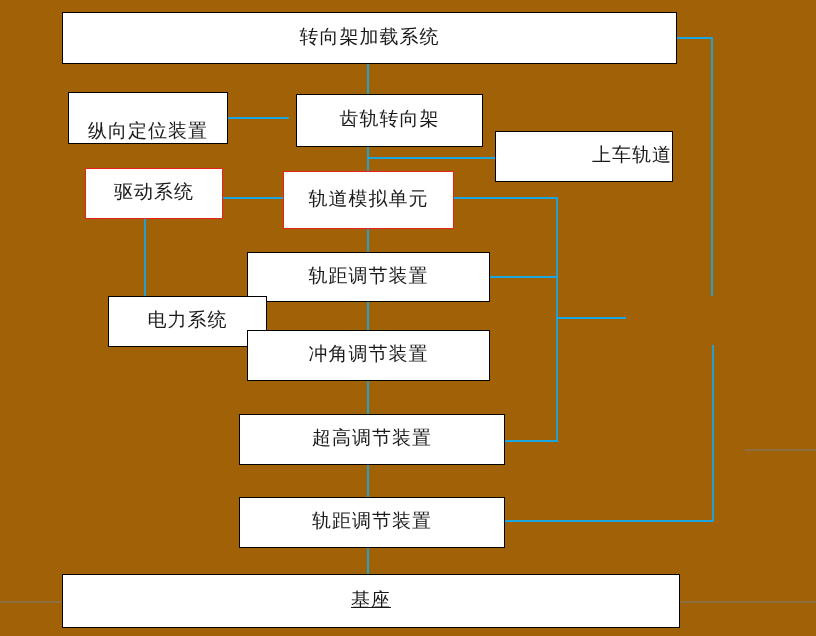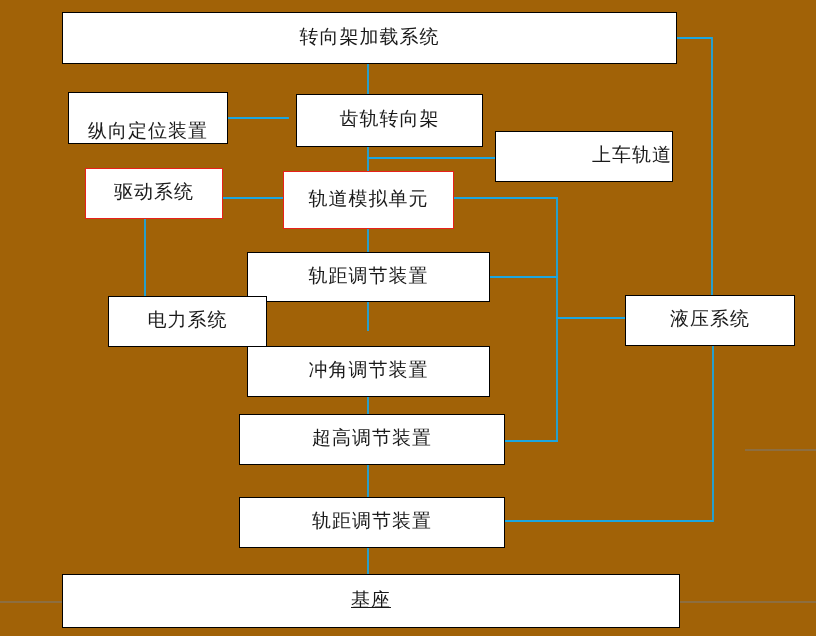--- a/index.html
+++ b/index.html
@@ -93,24 +93,21 @@
     </div>
     <div class="node accent" style="left: 283px; top: 171px; width: 171px; height: 58px; border-color: rgb(232, 33, 26); color: rgb(26, 26, 26);">
       <span class="label">轨道模拟单元</span>
     </div>
     <div class="node" style="left: 247px; top: 252px; width: 243px; height: 50px; border-color: rgb(0, 0, 0); color: rgb(26, 26, 26);">
       <span class="label">轨距调节装置</span>
     </div>
     <div class="node" style="left: 68px; top: 296px; width: 159px; height: 51px; border-color: rgb(0, 0, 0); color: rgb(26, 26, 26); margin-left: 40px;">
       <span class="label">电力系统</span>
     </div>
-    <div class="node" style="left: 625px; top: 295px; width: 170px; height: 51px; border-color: rgb(0, 0, 0); color: rgb(26, 26, 26);">
-      <span class="label">液压系统</span>
-    </div>
-    <div class="node" style="left: 247px; top: 346px; width: 243px; height: 51px; border-color: rgb(0, 0, 0); color: rgb(26, 26, 26); text-align: right;">
+    <div class="node" style="left: 247px; top: 330px; width: 243px; height: 51px; border-color: rgb(0, 0, 0); color: rgb(26, 26, 26); text-align: right;">
       <span class="label">冲角调节装置</span>
     </div>
     <div class="node" style="left: 239px; top: 414px; width: 266px; height: 51px; border-color: rgb(0, 0, 0); color: rgb(26, 26, 26);">
       <span class="label">超高调节装置</span>
     </div>
     <div class="node" style="left: 239px; top: 497px; width: 266px; height: 51px; border-color: rgb(0, 0, 0); color: rgb(26, 26, 26);">
       <span class="label">轨距调节装置</span>
     </div>
     <div class="node" style="left: 62px; top: 574px; width: 618px; height: 54px; border-color: rgb(0, 0, 0); color: rgb(26, 26, 26); text-decoration: underline;">
       <span class="label">基座</span>

